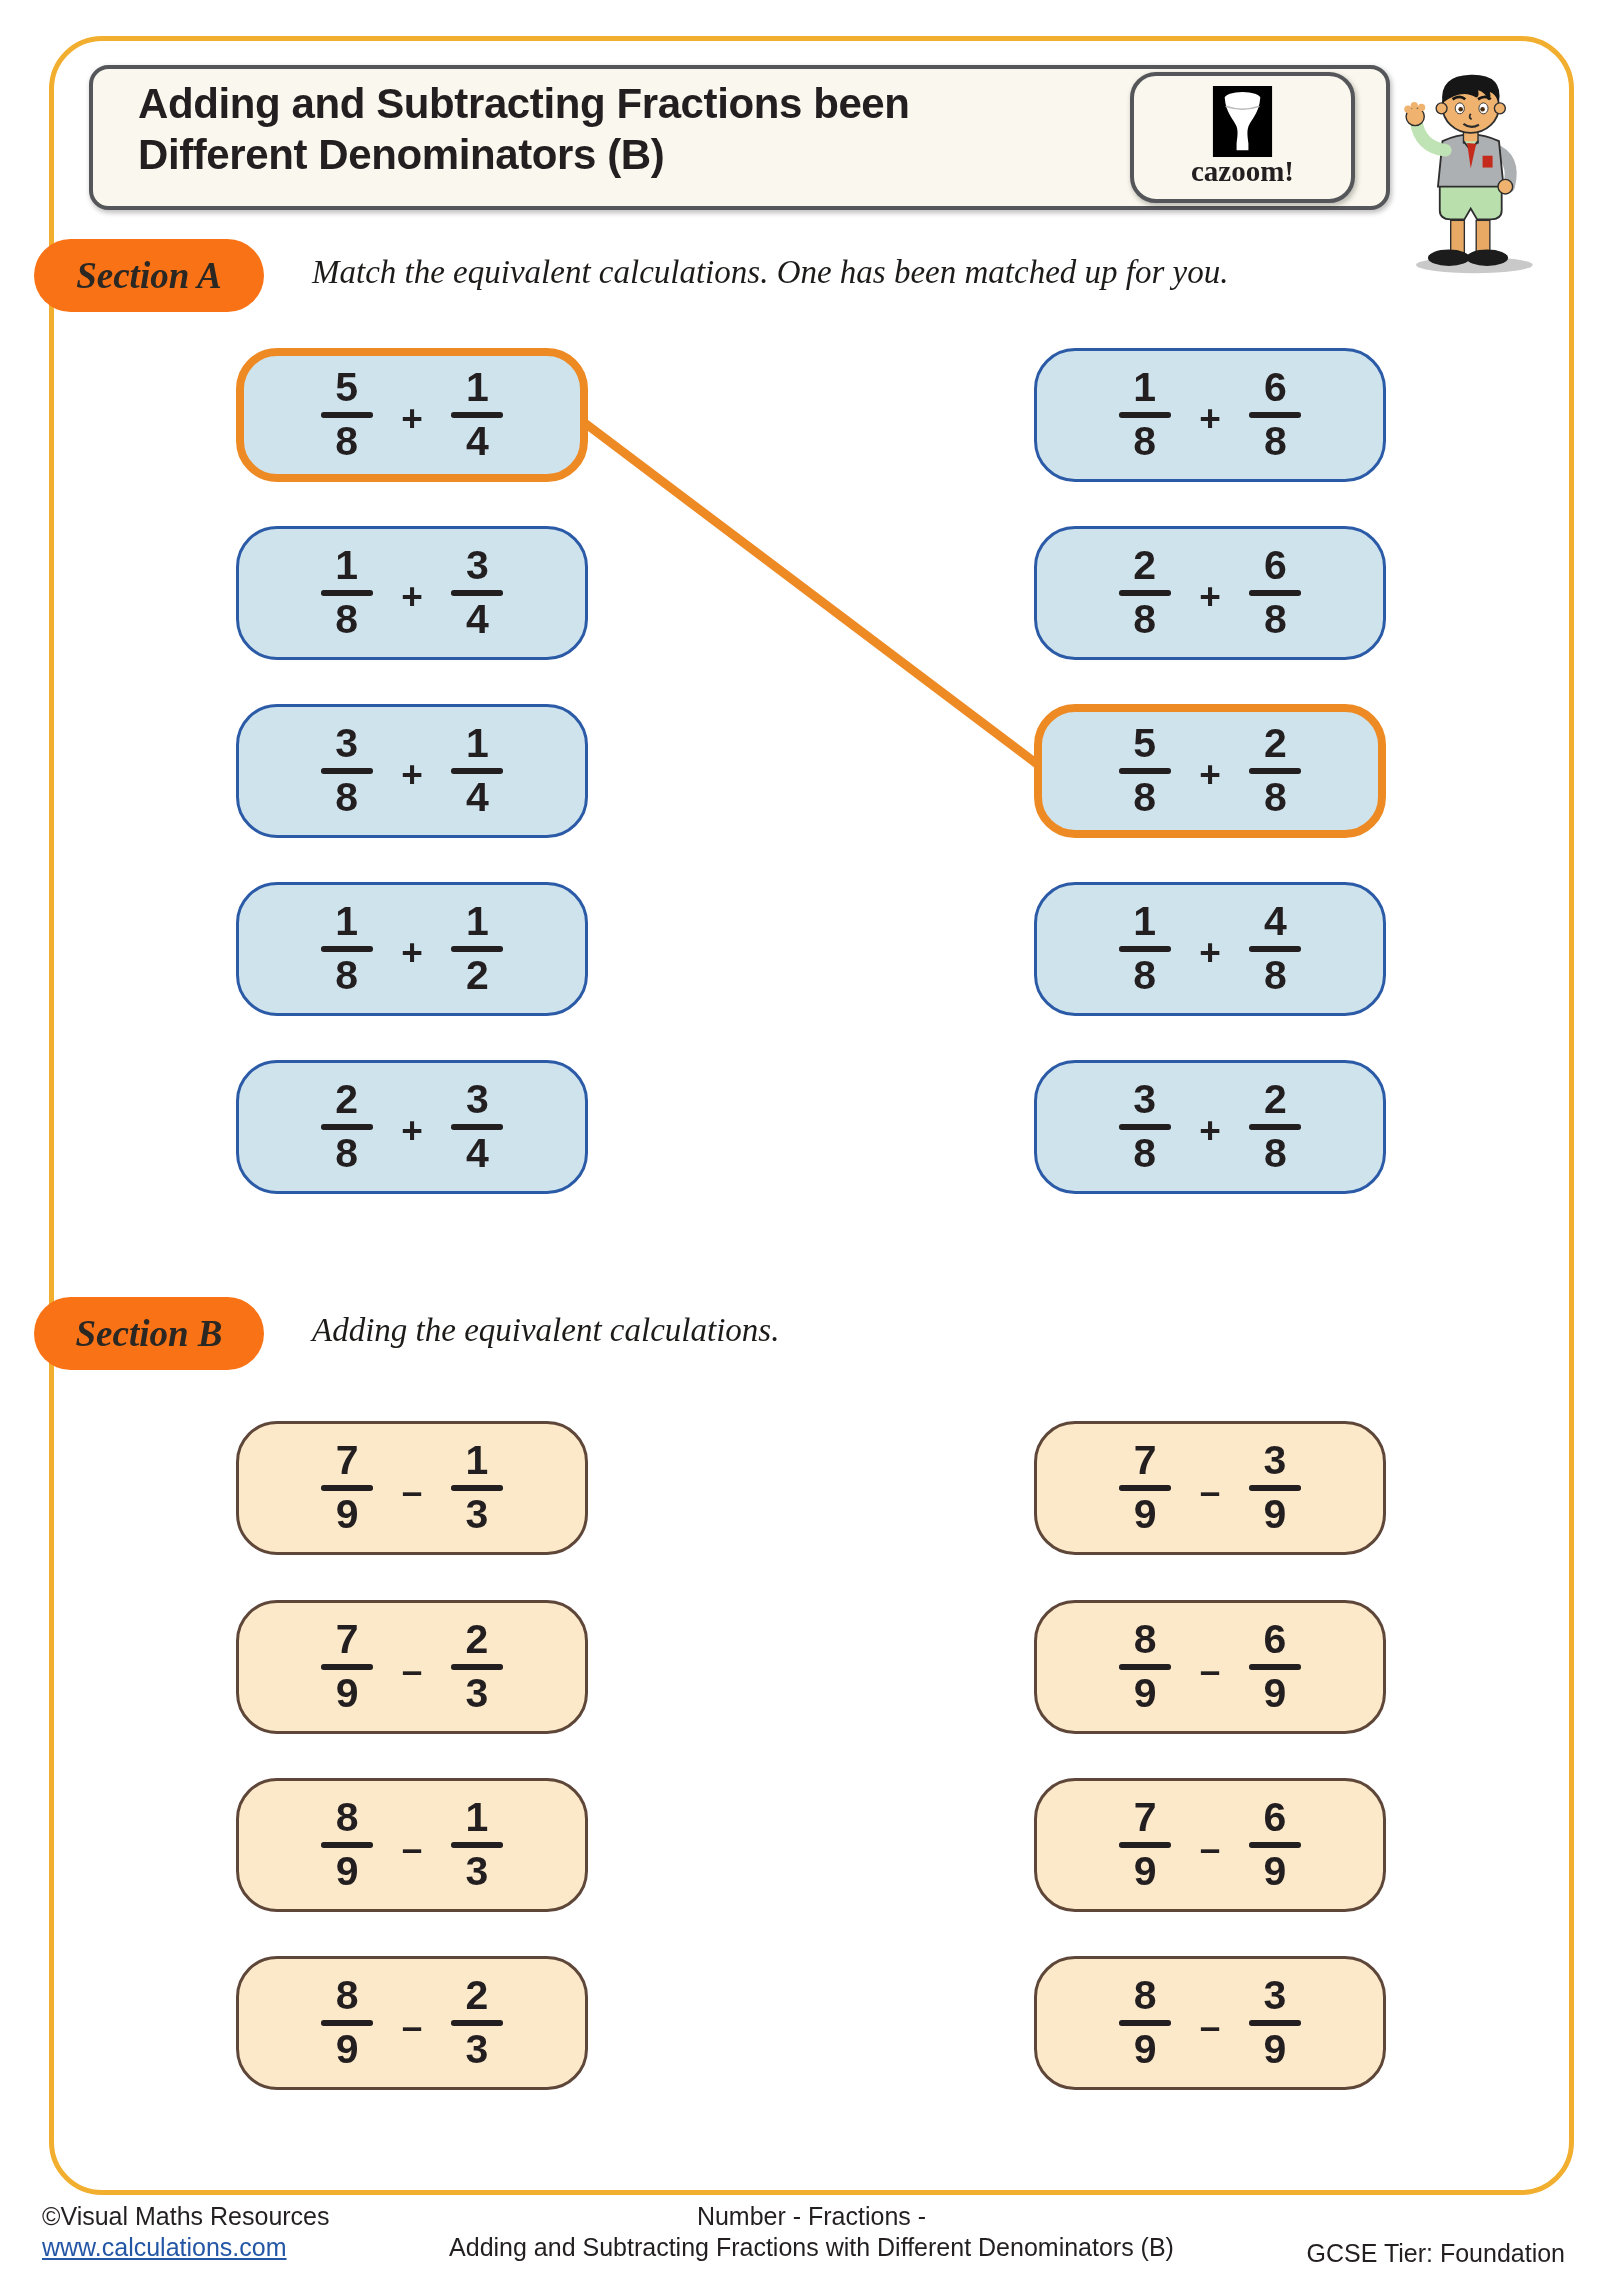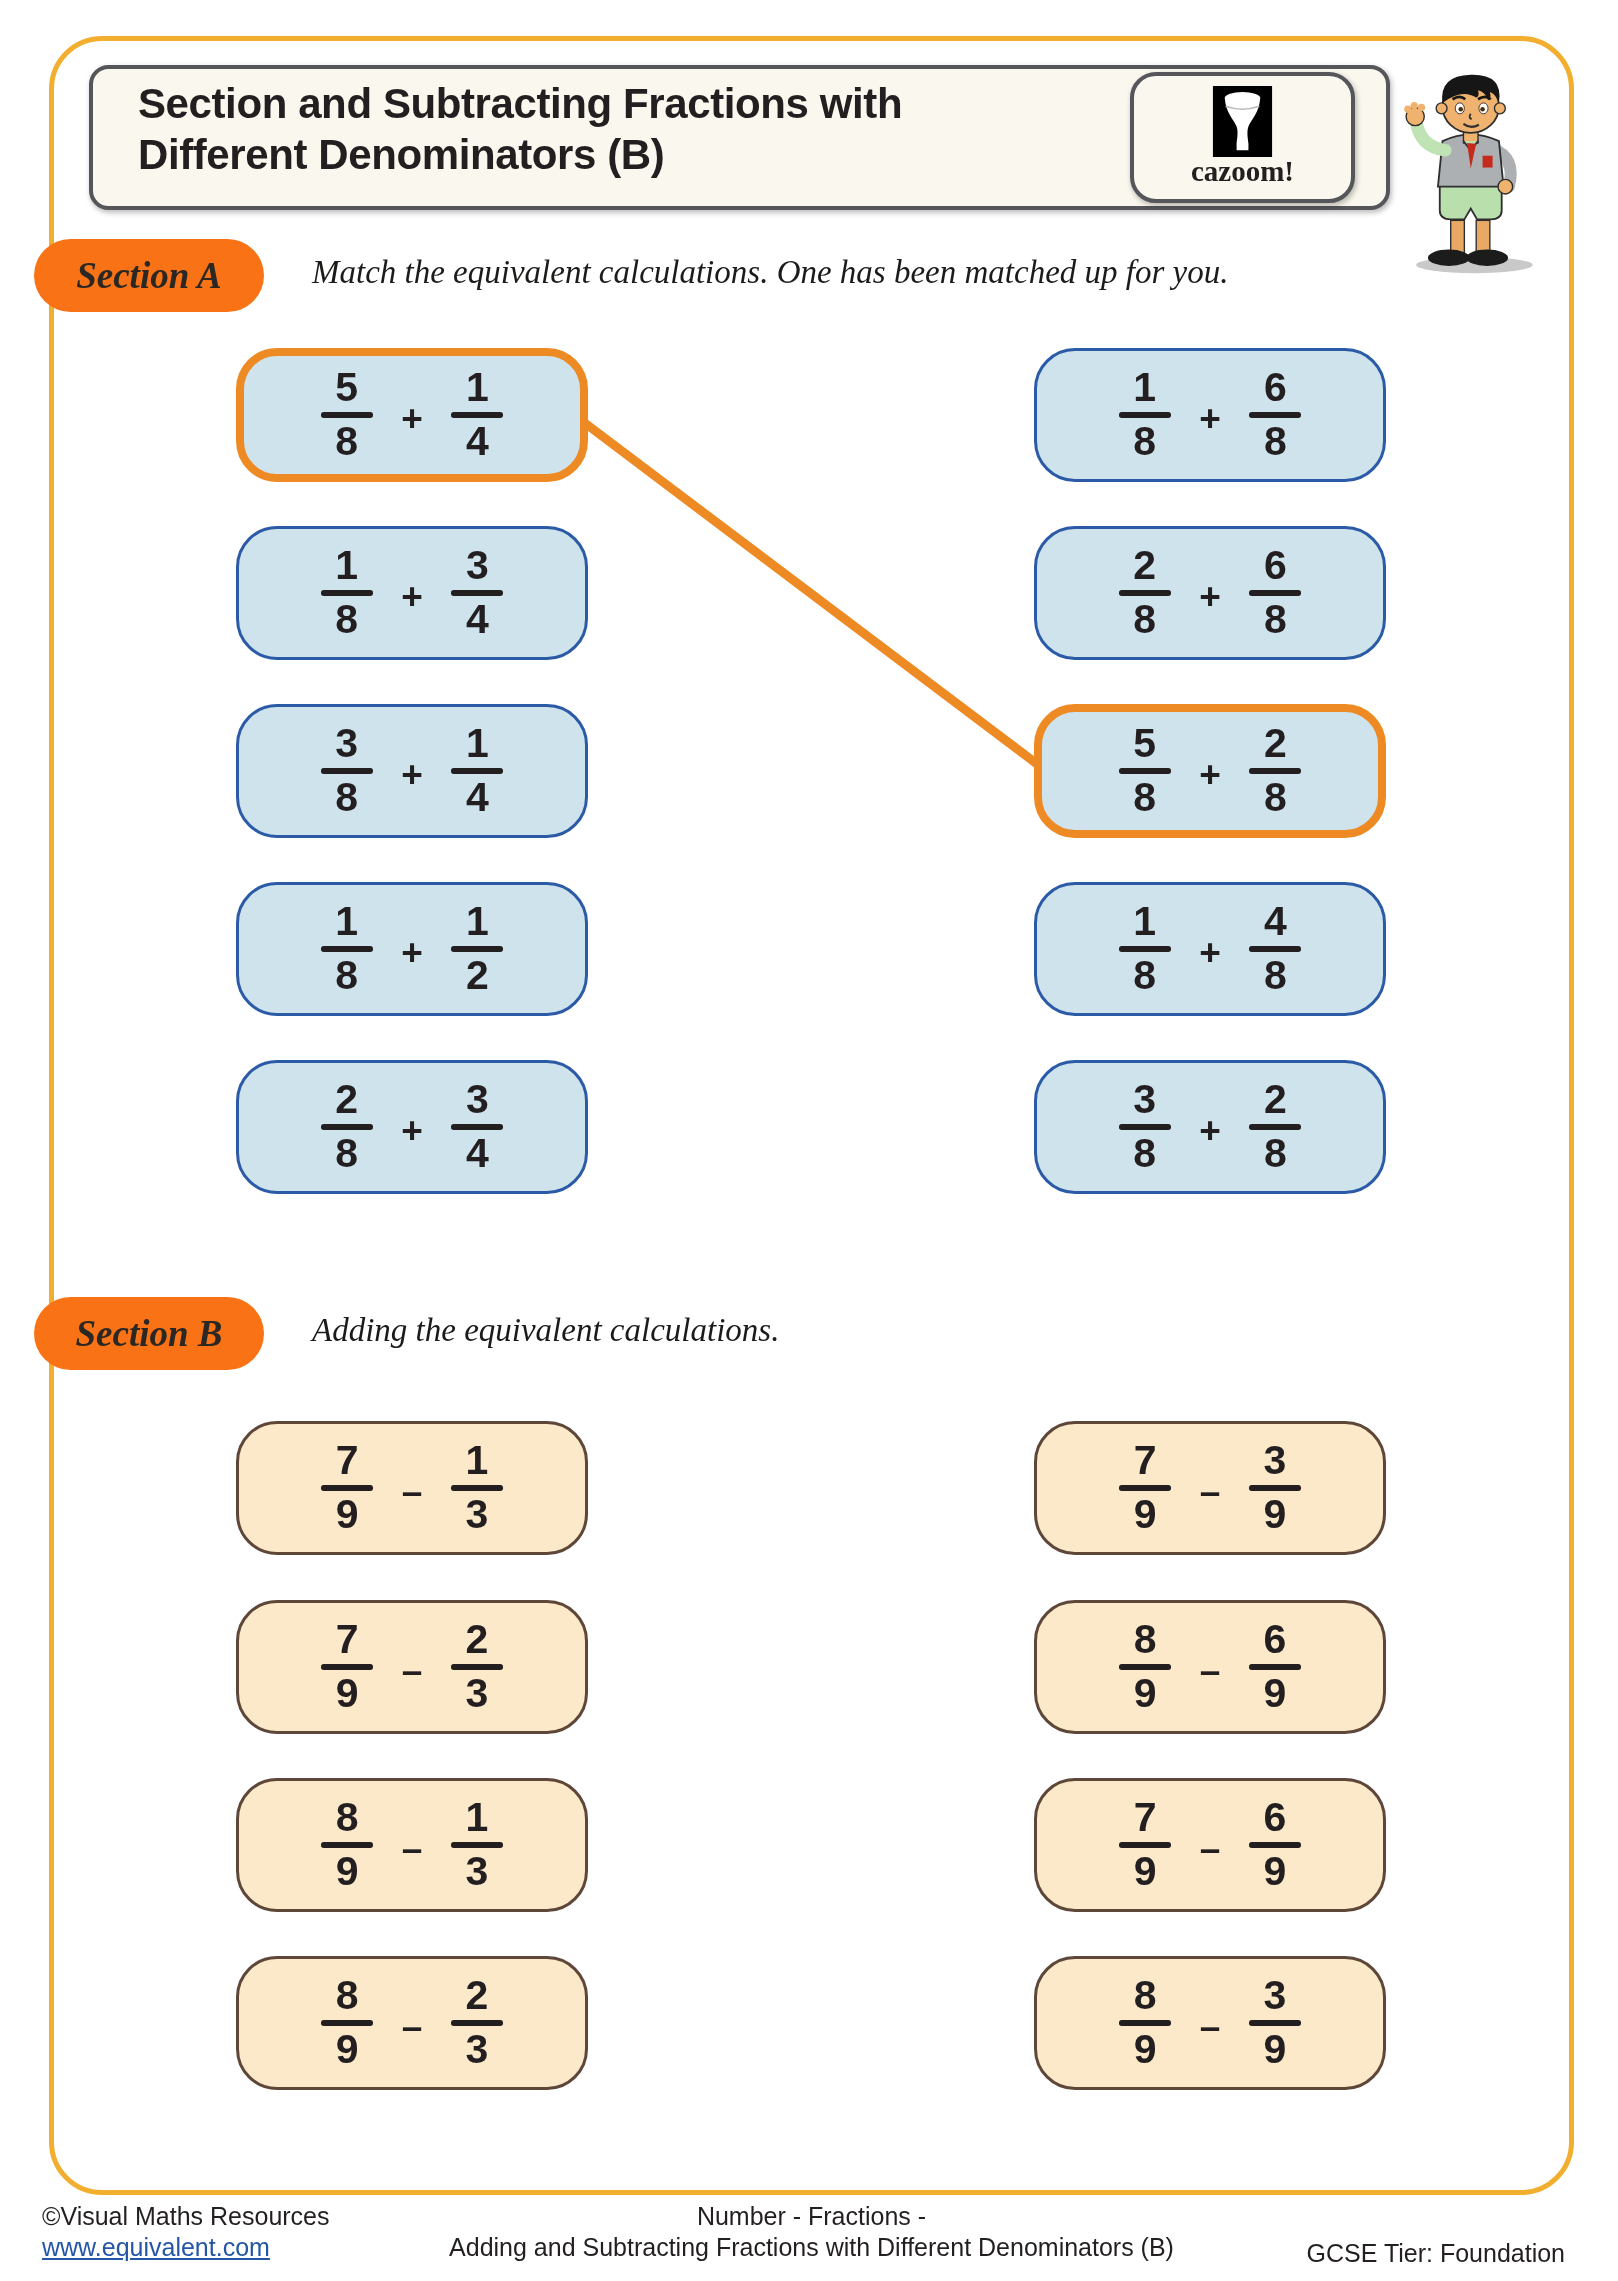--- a/index.html
+++ b/index.html
@@ -47,21 +47,21 @@
 </style>
 </head>
 <body>
 
 <div id="page">
 
   <div class="frame"></div>
 
   <div class="header-box"></div>
   <div class="title">
-    <div>Section and Subtracting Fractions with</div>
+    <div>Adding and Subtracting Fractions been</div>
     <div>Different Denominators (B)</div>
   </div>
   <div class="logo-box">
     <svg class="logo-drum" viewBox="0 0 70 84">
       <rect width="70" height="84" fill="#000"></rect>
       <ellipse cx="35" cy="14" rx="21" ry="7" fill="#fff"></ellipse>
       <path d="M14,14 C15,32 25,40 28,48 C30,54 29,60 28,68 L28,76 L42,76 L42,68 C41,60 40,54 42,48 C45,40 55,32 56,14 Z" fill="#fff"></path>
       <path d="M15,24 Q35,31 55,24" stroke="#bbb" stroke-width="2" fill="none"></path>
     </svg>
     <div class="logo-word">cazoom!</div>
@@ -347,21 +347,21 @@
     <span class="op">–</span>
     <div class="frac">
         <span class="num">3</span>
         <span class="bar"></span>
         <span class="den">9</span>
       </div>
   </div>
 
   <div class="foot foot-left">
     <div>©Visual Maths Resources</div>
-    <div><a class="foot-link" href="#">www.equivalent.com</a></div>
+    <div><a class="foot-link" href="#">www.calculations.com</a></div>
   </div>
   <div class="foot foot-center">
     <div>Number - Fractions -</div>
     <div>Adding and Subtracting Fractions with Different Denominators (B)</div>
   </div>
   <div class="foot foot-right">GCSE Tier: Foundation</div>
 
 </div>
 
 

